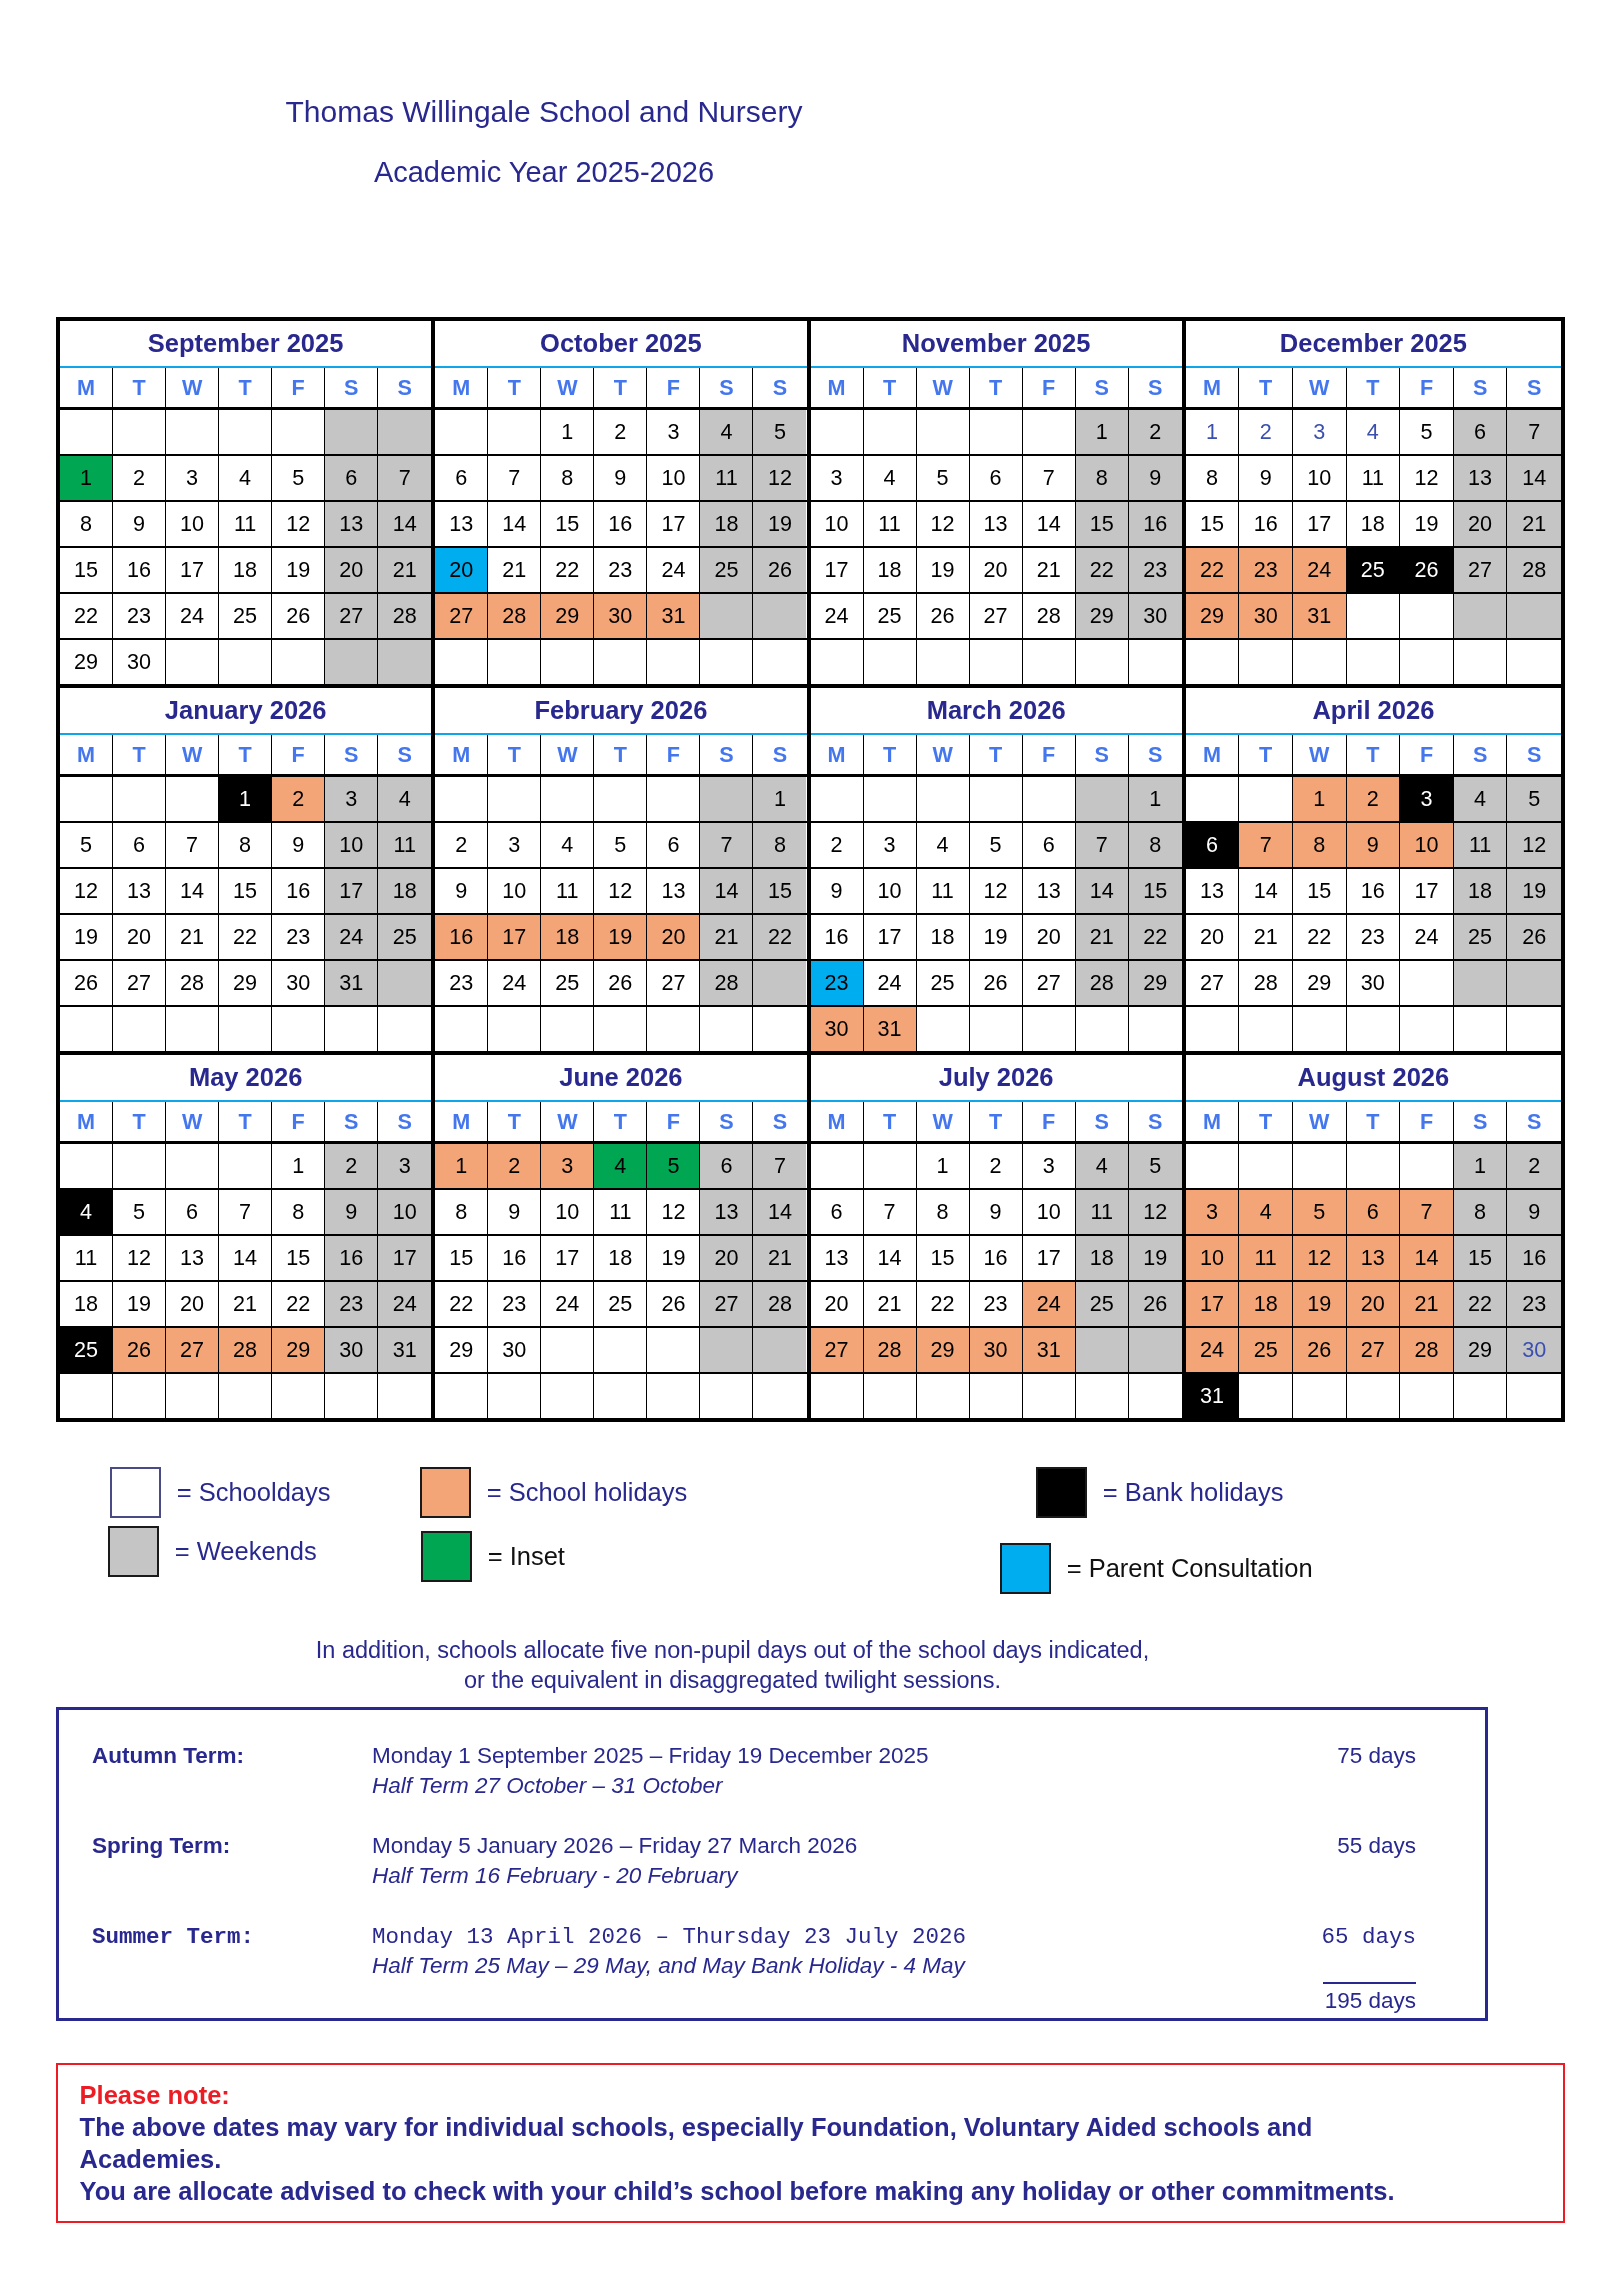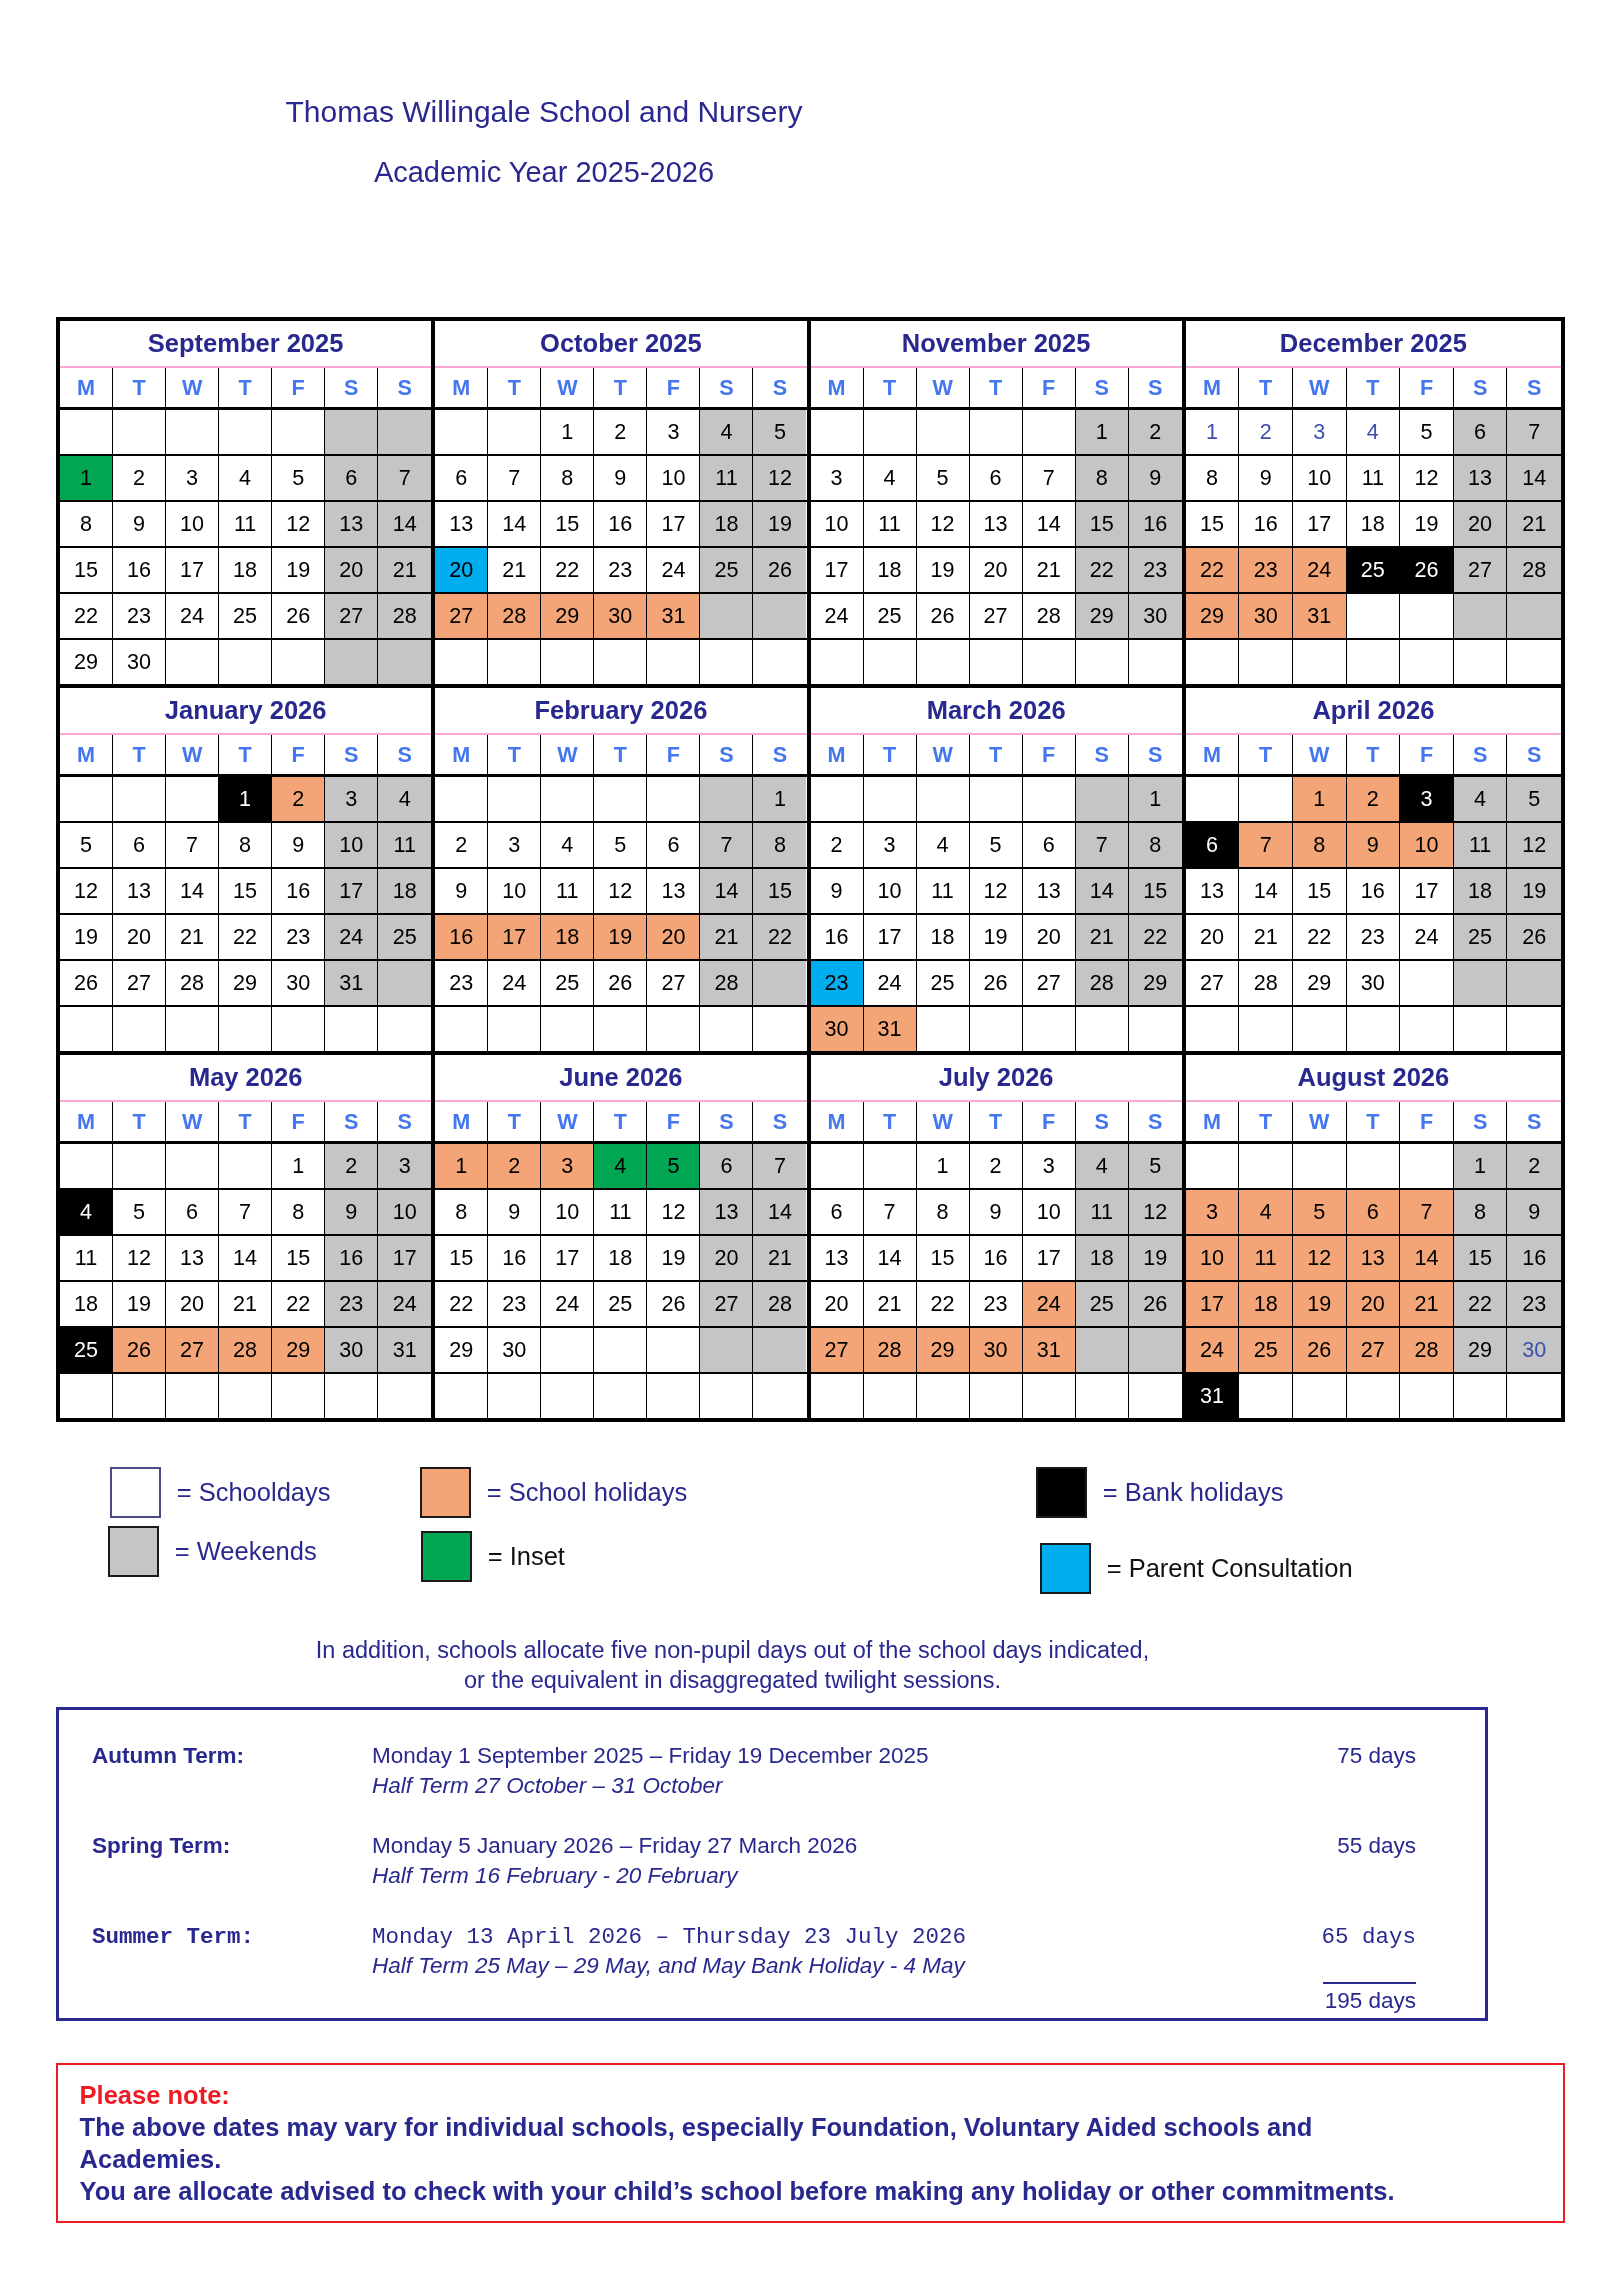--- a/index.html
+++ b/index.html
@@ -11,21 +11,21 @@
   .subtitle { top:156px; font-size:29px; }
 
   
   #cal { position:absolute; left:56px; top:317px; width:1509px;
     border:4.9px solid #000; box-sizing:border-box; background:#fff; }
   .band { display:grid; grid-template-columns:repeat(4,1fr); }
   .band + .band { border-top:4.9px solid #000; }
   .month { border-right:4.9px solid #000; min-width:0; }
   .month:last-child { border-right:none; }
   .m-title { height:45px; line-height:45px; text-align:center; font-weight:bold;
-    font-size:25.5px; color:#28288E; border-bottom:2px solid #f9a8d4; }
+    font-size:25.5px; color:#28288E; border-bottom:2px solid #0ea5e9; }
   .m-days { display:grid; grid-template-columns:repeat(7,1fr); height:39px;
     border-bottom:3.9px solid #000; }
   .dh { border-right:1px solid #000; display:flex; align-items:center; justify-content:center;
     color:#4477EE; font-weight:bold; font-size:21.6px; }
   .dh:last-child { border-right:none; }
   .m-row { display:grid; grid-template-columns:repeat(7,1fr); height:44px;
     border-bottom:2px solid #000; }
   .m-row:last-child { border-bottom:none; }
   .cell { border-right:1px solid #000; display:flex; align-items:center; justify-content:center;
     font-size:21.6px; color:#000; }
@@ -43,21 +43,21 @@
   .leg-item { position:absolute; display:flex; align-items:center; }
   .swatch { width:51px; height:51px; box-sizing:border-box; border:2px solid #1a1a1a; }
   .swatch.c-w { border-color:#4a4a85; }
   .leg-label { margin-left:15.7px; font-size:25.5px; color:#28288E; }
   .leg-label.black { color:#111; }
   #leg-schooldays { left:110px; top:6.9px; }
   #leg-holidays   { left:420px; top:6.9px; }
   #leg-bank       { left:1036px; top:6.9px; }
   #leg-weekends   { left:108px; top:66px; }
   #leg-inset      { left:421px; top:71px; }
-  #leg-parent     { left:1040px; top:83px; }
+  #leg-parent     { left:1000px; top:83px; }
 
   .addition { position:absolute; left:56px; top:1635px; width:1353px; text-align:center;
     font-size:23.5px; color:#28288E; line-height:30px; }
 
   
   .terms { position:absolute; left:56px; top:1707px; width:1432px; height:314px;
     border:3.9px solid #28288E; box-sizing:border-box; color:#28288E; }
   .t-label { position:absolute; left:33px; font-weight:bold; font-size:22.5px; }
   .t-dates { position:absolute; left:313px; font-size:22.5px; }
   .t-half  { position:absolute; left:313px; font-size:22.5px; font-style:italic; }

